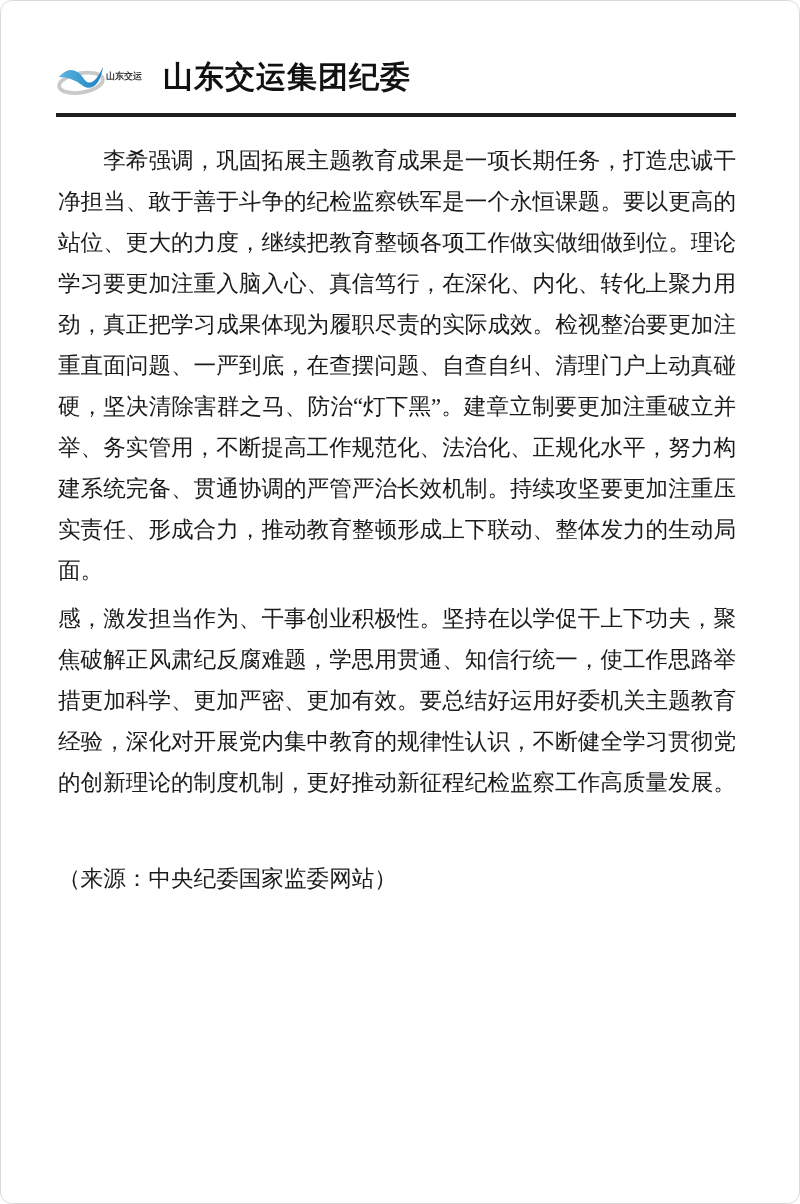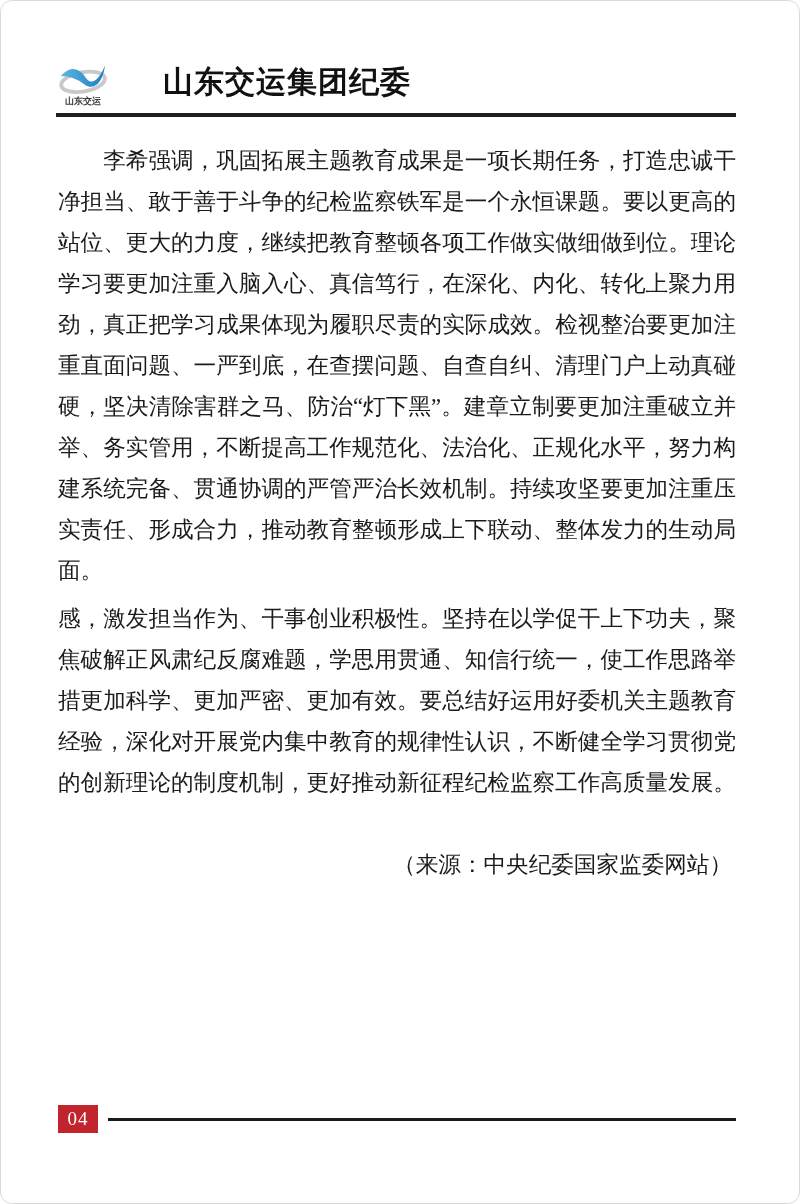--- a/index.html
+++ b/index.html
@@ -11,21 +11,21 @@
     border:1px solid #d9d9d9;
     border-radius:12px;
     font-family:"Liberation Serif","DejaVu Serif",serif;
     color:#1b1b1b;
     overflow:hidden;
   }
   .header {
     position:absolute; left:55px; top:56px;
     display:flex; align-items:center; gap:9px;
   }
-  .logo { width:54px; display:flex; flex-direction:column; align-items:center; }
+  .logo { width:54px; display:flex; flex-direction:row; align-items:center; }
   .logo svg { width:50px; height:40px; display:block; }
   .logo-caption {
     font-family:"Liberation Sans","DejaVu Sans",sans-serif;
     font-size:9px; font-weight:bold; color:#3a3a3a;
     margin-top:-2px; white-space:nowrap;
   }
   .header-title {
     font-family:"Liberation Sans","DejaVu Sans",sans-serif;
     font-size:30px; font-weight:bold; color:#111;
     letter-spacing:1px; white-space:nowrap;margin-left:44px;
@@ -36,22 +36,21 @@
   }
   .body-text {
     position:absolute; left:57px; right:63px; top:139px;
     font-size:22.6px; line-height:41px;
     text-align:justify; text-justify:inter-ideograph;
   }
   .para { margin:0; }
   .para.indent { text-indent:2em; }
   .para + .para { margin-top:7px; }
   .source-line {
-    margin-top:41px;
-    text-align:right;
+    margin-top:55px;
     padding-right:4px;
     font-family:Liberation Serif, serif;
   }
   .footer {
     position:absolute; left:57px; right:63px; top:1104px;
     display:flex; align-items:center;
   }
   .page-number {
     width:40px; height:28px;
     background:#c2242e; color:#ffffff;
@@ -88,18 +87,14 @@
   <div class="header-rule"></div>
 
   <div class="body-text">
     <div>
         <div class="para indent">李希强调，巩固拓展主题教育成果是一项长期任务，打造忠诚干净担当、敢于善于斗争的纪检监察铁军是一个永恒课题。要以更高的站位、更大的力度，继续把教育整顿各项工作做实做细做到位。理论学习要更加注重入脑入心、真信笃行，在深化、内化、转化上聚力用劲，真正把学习成果体现为履职尽责的实际成效。检视整治要更加注重直面问题、一严到底，在查摆问题、自查自纠、清理门户上动真碰硬，坚决清除害群之马、防治“灯下黑”。建章立制要更加注重破立并举、务实管用，不断提高工作规范化、法治化、正规化水平，努力构建系统完备、贯通协调的严管严治长效机制。持续攻坚要更加注重压实责任、形成合力，推动教育整顿形成上下联动、整体发力的生动局面。</div>
         <div class="para">感，激发担当作为、干事创业积极性。坚持在以学促干上下功夫，聚焦破解正风肃纪反腐难题，学思用贯通、知信行统一，使工作思路举措更加科学、更加严密、更加有效。要总结好运用好委机关主题教育经验，深化对开展党内集中教育的规律性认识，不断健全学习贯彻党的创新理论的制度机制，更好推动新征程纪检监察工作高质量发展。</div>
       </div>
     <div class="source-line">（来源：中央纪委国家监委网站）</div>
   </div>
 
-  <div class="footer">
-    <div class="page-number">04</div>
-    <div class="footer-rule"></div>
-  </div>
 
 </div>
 
 </body></html>

